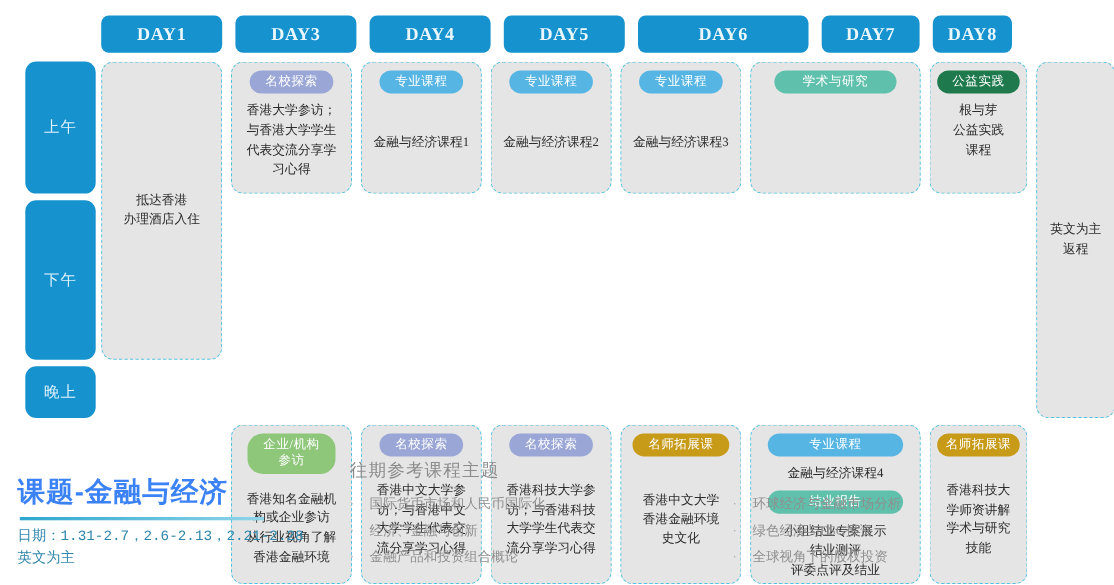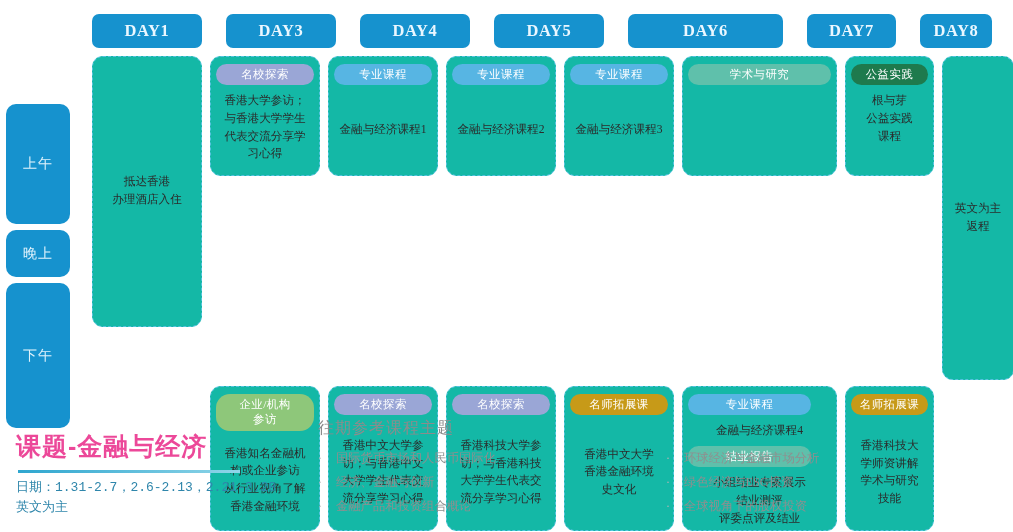--- a/index.html
+++ b/index.html
@@ -9,52 +9,52 @@
     font-family:"Liberation Serif","DejaVu Serif",serif;
     overflow:hidden;
     position:relative;
   }
   
   #schedule{
     position:absolute;left:0;top:0;width:1013px;height:408px;
   }
   .hdr-row{
     position:absolute;left:92px;top:14px;height:34px;
-    display:flex;gap:24px;align-items:stretch;
+    display:flex;gap:12px;align-items:stretch;
   }
   .day-hdr{
     background:#1692ce;color:#eaf7ff;border-radius:7px;
     display:flex;align-items:center;justify-content:center;
     font-size:16.5px;letter-spacing:.6px;font-weight:600;
     font-family:"Liberation Serif","DejaVu Serif",serif;
   }
   .day-hdr.w1{width:110px}
   .day-hdr.w2{width:155px}
   .day-hdr.w3{width:89px}
   .day-hdr.w4{width:72px}
 
-  .rowlabels{position:absolute;left:6px;top:56px;width:64px;margin-top:48px;}
+  .rowlabels{position:absolute;left:23px;top:56px;width:64px;}
   .rowlabel{
     background:#1692ce;color:#dff2fc;border-radius:10px;
     display:flex;align-items:center;justify-content:center;
     font-size:14px;letter-spacing:1px;margin-bottom:6px;
   }
   .rowlabel.am{height:120px}
   .rowlabel.pm{height:145px}
   .rowlabel.ev{height:47px}
 
   .grid{position:absolute;left:92px;top:56px;}
   .gridrow{display:flex;gap:8px;align-items:flex-start;margin-bottom:6px;}
 
   .cell{
     border:1.4px dashed #56c3e0;border-radius:11px;
-    background:#14b8a6;
+    background:#e5e5e5;
     box-sizing:border-box;
     padding:7px 5px 8px 5px;
-    display:flex;flex-direction:column;
+    display:flex;flex-direction:column;align-items:center;
     font-size:11.6px;line-height:1.52;color:#2b2b2b;
     text-align:center;
     font-family:Liberation Serif, serif;
   }
   .cell.w1{width:110px}
   .cell.w2{width:155px}
   .cell.w3{width:89px}
   .cell.w4{width:72px}
   .cell.am{height:120px}
   .cell.pm{height:145px}
@@ -70,21 +70,21 @@
   }
   .pill.wide{padding-left:26px;padding-right:26px;}
   .pill.full{width:86%;padding-left:0;padding-right:0;}
   .body-txt{white-space:pre-line;}
   .spacer{flex:1}
 
   
   #bottom{position:absolute;left:0;top:408px;width:1013px;height:124px;}
   .topic-title{
     position:absolute;left:16px;top:22px;
-    font-size:25px;color:#ec4899;font-weight:bold;letter-spacing:1px;
+    font-size:25px;color:#3b82f6;font-weight:bold;letter-spacing:1px;
     font-family:"Liberation Sans","DejaVu Sans",sans-serif;
   }
   .topic-rule{
     position:absolute;left:18px;top:62px;width:222px;height:2.5px;
     background:linear-gradient(90deg,#2fa6cf,#8fd5e8);
   }
   .topic-meta{
     position:absolute;left:16px;top:70px;
     font-size:13px;color:#2f86ab;line-height:1.55;white-space:pre-line;
     font-family:"Liberation Mono","DejaVu Sans Mono",monospace;
@@ -112,22 +112,22 @@
     <div class="day-hdr w1">DAY3</div>
     <div class="day-hdr w1">DAY4</div>
     <div class="day-hdr w1">DAY5</div>
     <div class="day-hdr w2">DAY6</div>
     <div class="day-hdr w3">DAY7</div>
     <div class="day-hdr w4">DAY8</div>
   </div>
 
   <div class="rowlabels">
     <div class="rowlabel am">上午</div>
+    <div class="rowlabel pm">下午</div>
     <div class="rowlabel ev">晚上</div>
-    <div class="rowlabel pm">下午</div>
   </div>
 
   <div class="grid">
 
     <div class="gridrow">
       <div class="cell w1 span2">
         <div class="body-txt">抵达香港
 办理酒店入住</div>
       </div>
       <div class="cell w1 am">

